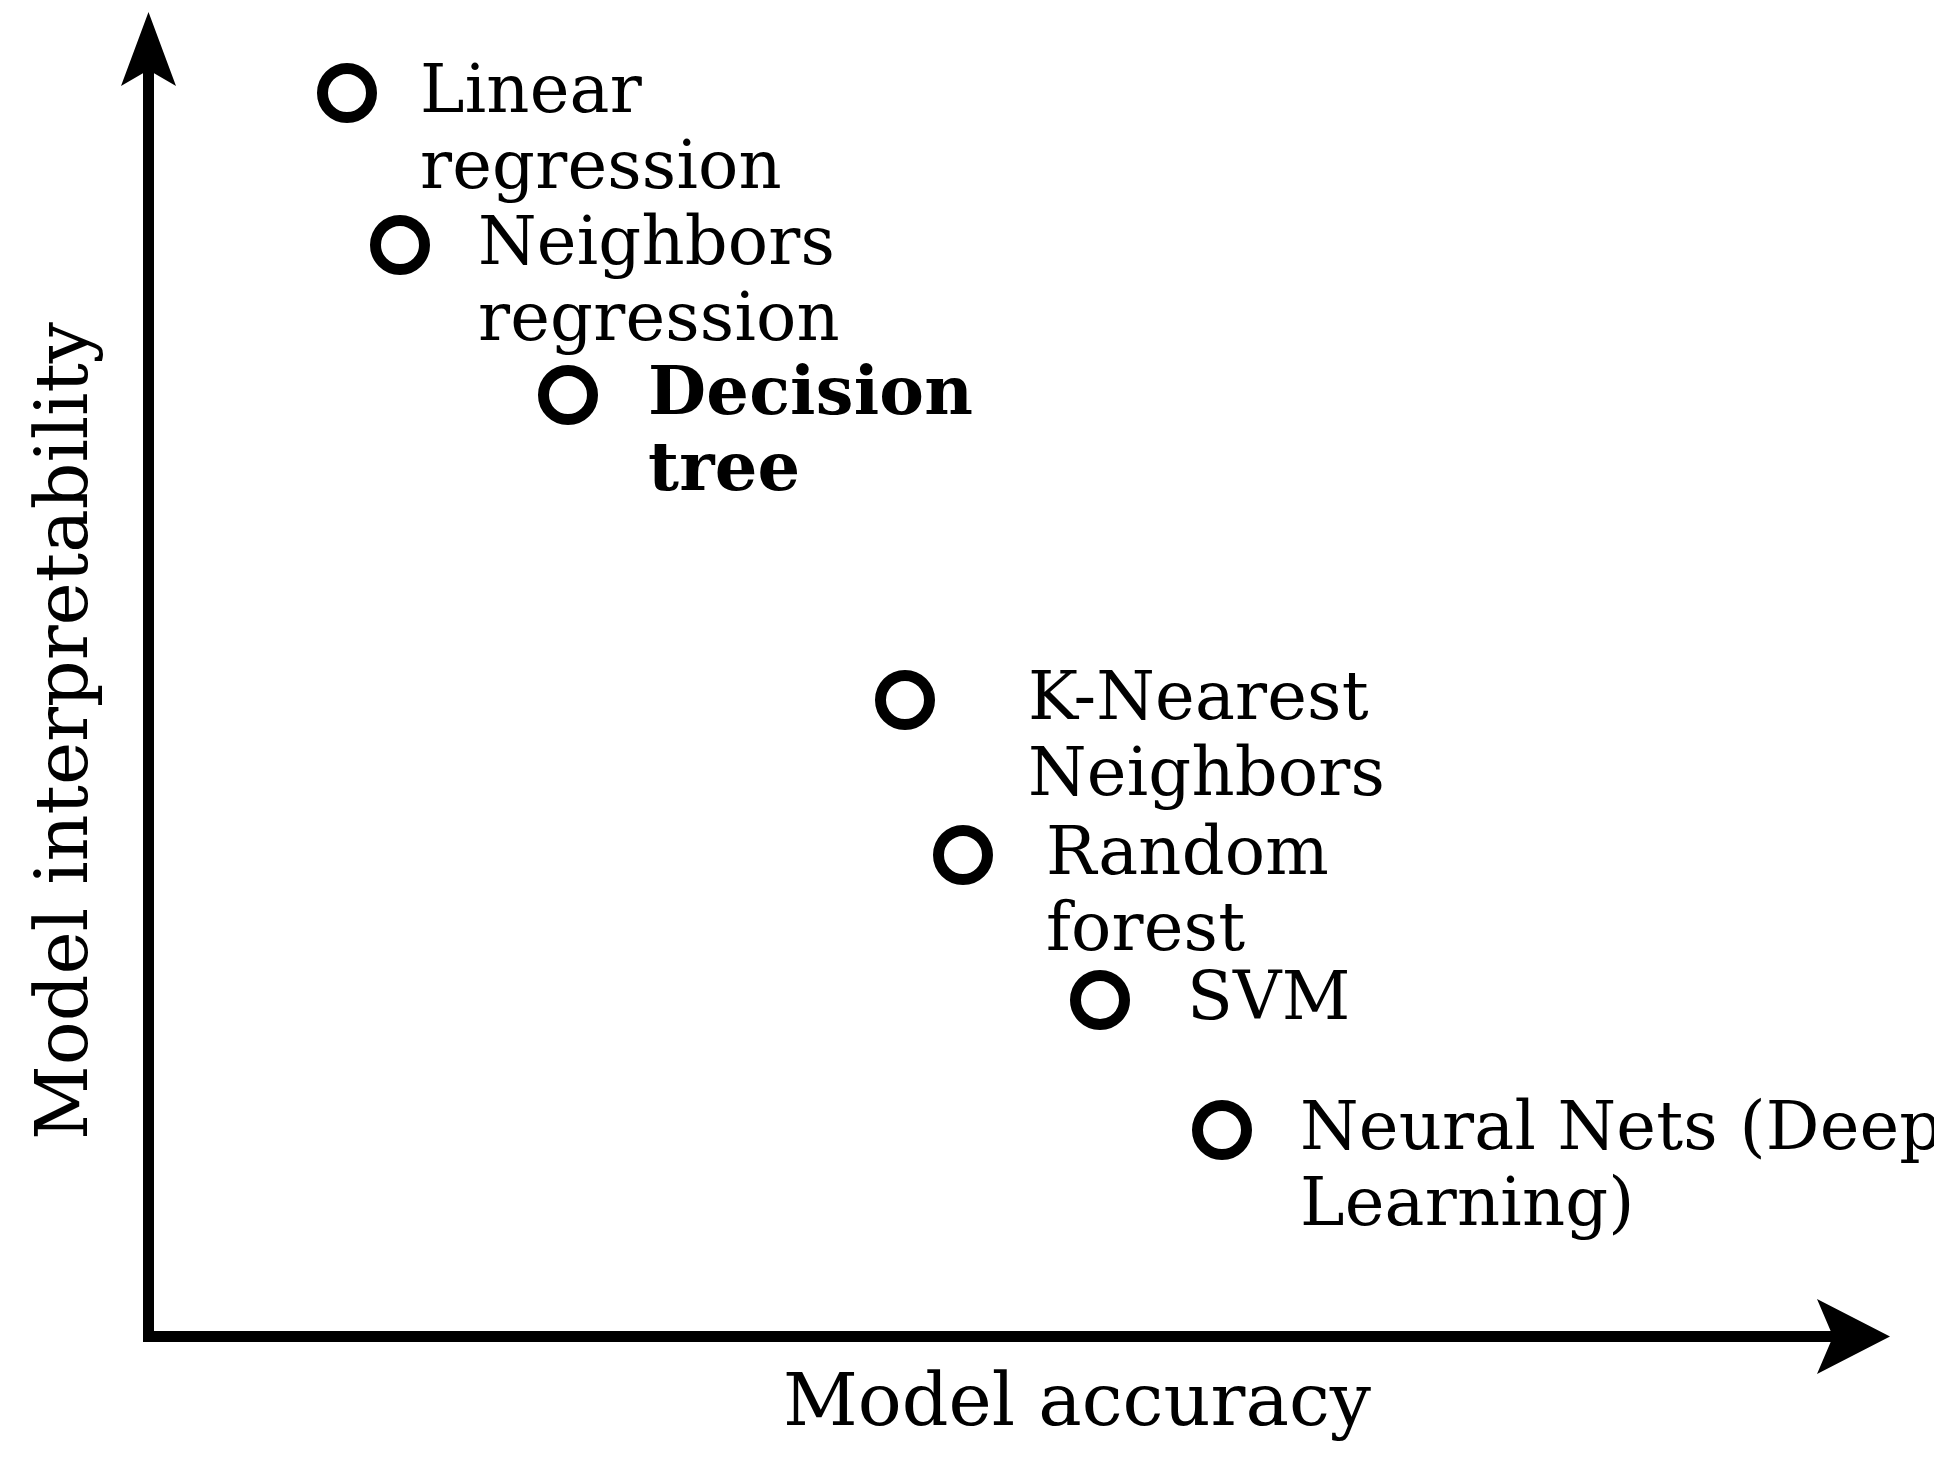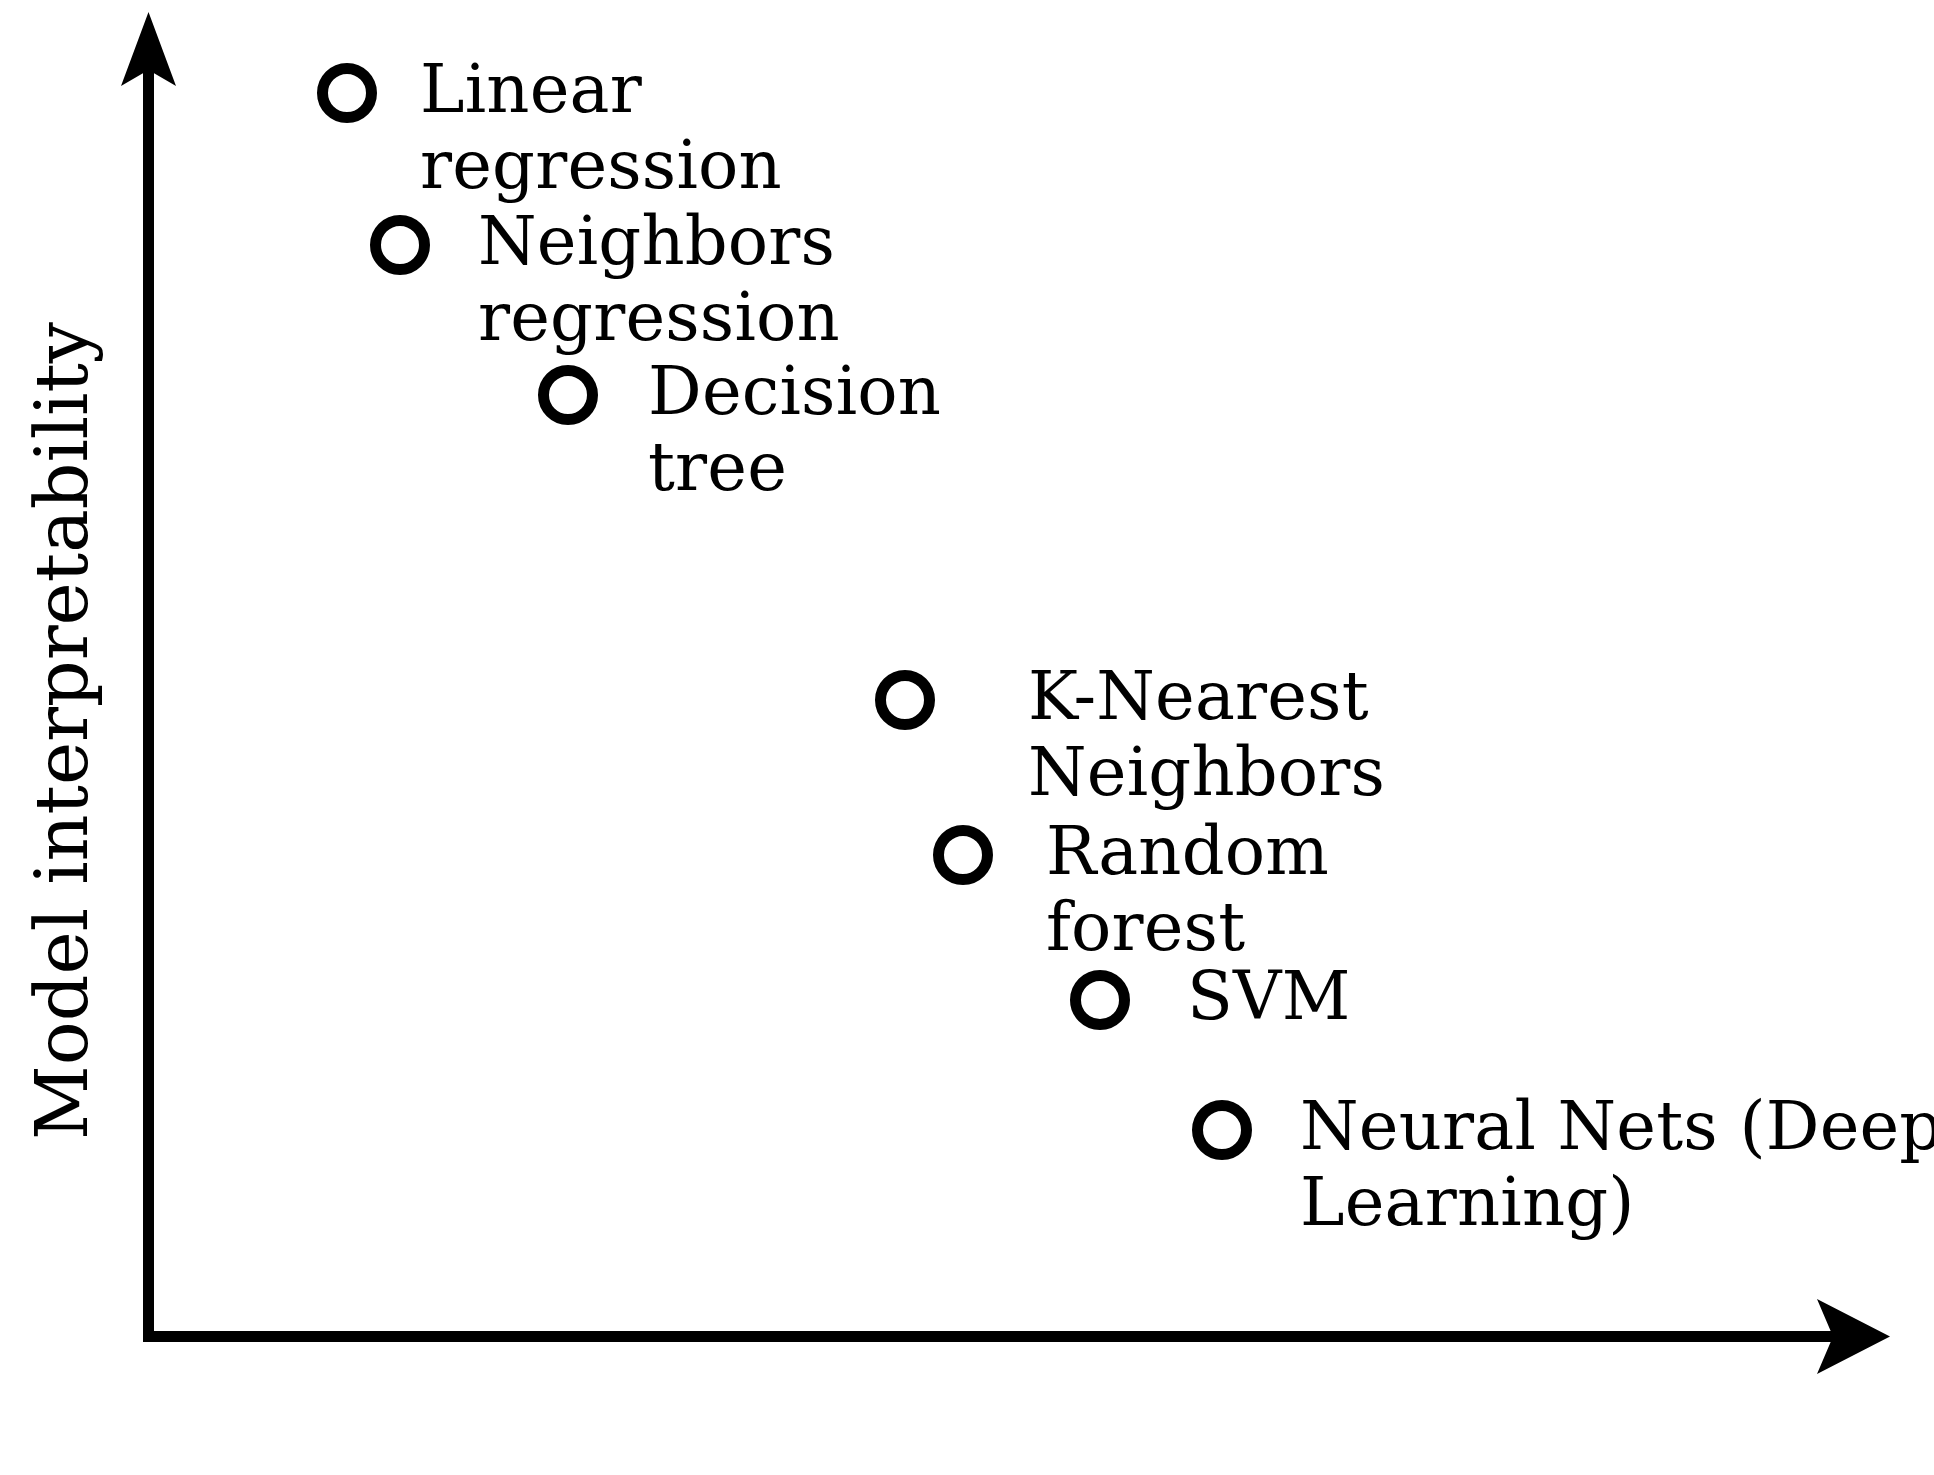--- a/index.html
+++ b/index.html
@@ -97,21 +97,21 @@
     <span class="point-label" style="left:103px; top:-12px;">Linear regression</span>
   </div>
 
   <div class="point" style="left:370px; top:215px;">
     <span class="marker" style="left:0px; top:0px;"></span>
     <span class="point-label" style="left:108px; top:-12px;">Neighbors regression</span>
   </div>
 
   <div class="point" style="left:538px; top:365px;">
     <span class="marker" style="left:0px; top:0px;"></span>
-    <span class="point-label" style="left:110px; top:-12px;">Decision tree</span>
+    <span class="point-label" style="left:110px; top:-12px;font-weight:bold;">Decision tree</span>
   </div>
 
   <div class="point" style="left:875px; top:670px;">
     <span class="marker" style="left:0px; top:0px;"></span>
     <span class="point-label" style="left:115px; top:-12px;margin-left:38px;">K-Nearest Neighbors</span>
   </div>
 
   <div class="point" style="left:933px; top:825px;">
     <span class="marker" style="left:0px; top:0px;"></span>
     <span class="point-label" style="left:113px; top:-12px;">Random forest</span>
@@ -120,16 +120,17 @@
   <div class="point" style="left:1070px; top:970px;">
     <span class="marker" style="left:0px; top:0px;"></span>
     <span class="point-label" style="left:117px; top:-12px;">SVM</span>
   </div>
 
   <div class="point" style="left:1192px; top:1100px;">
     <span class="marker" style="left:0px; top:0px;"></span>
     <span class="point-label wrap" style="left:108px; top:-12px; width:650px;">Neural Nets (Deep Learning)</span>
   </div>
 
+  <div id="x-axis-title">Model accuracy</div>
 
   <div id="y-axis-title">Model interpretability</div>
 
 </div>
 
 </body></html>

